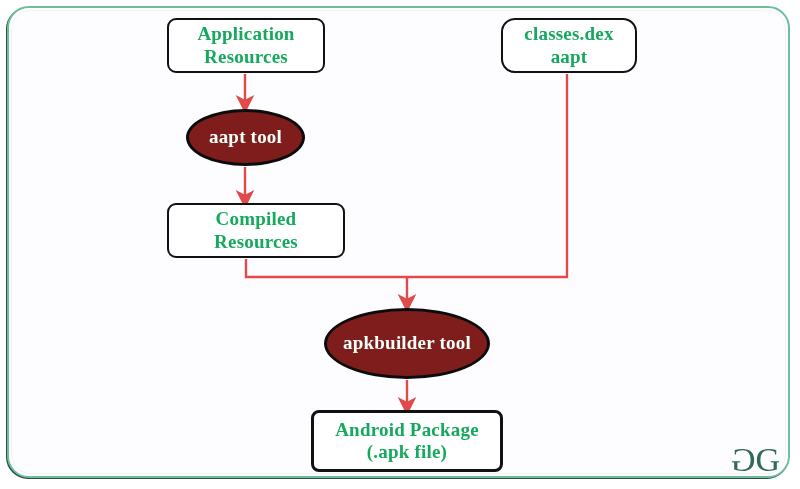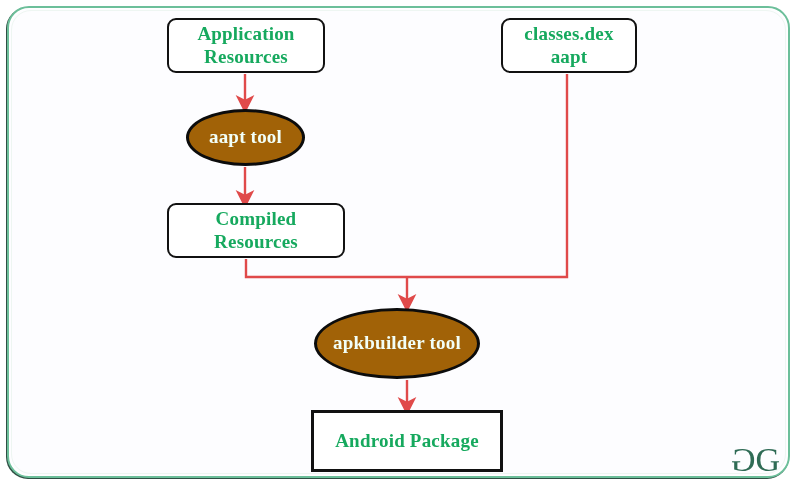--- a/index.html
+++ b/index.html
@@ -57,50 +57,50 @@
     align-items: center;
     justify-content: center;
     text-align: center;
   }
   .box {
     background: #ffffff;
     border: 2.5px solid #111111;
     border-radius: 9px;
   }
   .box.sharp {
-    border-radius: 0;
+    border-radius: 8px;
     border-width: 3px;
   }
   .box .label {
     color: #16a95e;
     font-weight: bold;
     font-size: 19px;
     line-height: 1.18;
     letter-spacing: 0.2px;
   }
   .ellipse {
-    background: #a16207;
+    background: #7f1d1d;
     border: 3px solid #0c0c0c;
     border-radius: 50%;
   }
   .ellipse .label {
     color: #f2fff7;
     font-weight: bold;
     font-size: 19px;
     line-height: 1.1;
     letter-spacing: 0.2px;
     white-space: nowrap;
   }
 
   
   #node-application-resources { left: 167px; top: 18px;  width: 158px; height: 55px; }
-  #node-classes-dex          { left: 501px; top: 18px;  width: 136px; height: 55px; }
+  #node-classes-dex          { left: 501px; top: 18px;  width: 136px; height: 55px; border-radius: 14px; }
   #node-aapt-tool            { left: 186px; top: 109px; width: 119px; height: 57px; }
   #node-compiled-resources   { left: 167px; top: 203px; width: 178px; height: 55px; }
-  #node-apkbuilder-tool      { left: 314px; top: 308px; width: 166px; height: 71px; text-align: center; }
+  #node-apkbuilder-tool      { left: 324px; top: 308px; width: 166px; height: 71px; text-align: center; }
   #node-android-package      { left: 311px; top: 410px; width: 192px; height: 62px; }
 
   
   #gfg-logo {
     position: absolute;
     right: 22px;
     bottom: 12px;
     font-family: "Liberation Serif", "DejaVu Serif", serif;
     font-size: 34px;
     color: #2f6b55;
@@ -178,20 +178,21 @@
     </div>
   </div>
 
   <div class="node ellipse" id="node-apkbuilder-tool">
     <div class="label">apkbuilder tool</div>
   </div>
 
   <div class="node box sharp" id="node-android-package">
     <div class="label">
       <span>Android Package</span><br>
+      <span>(.apk file)</span>
     </div>
   </div>
 
   <div id="gfg-logo">
     <span class="g-mirror">G</span><span>G</span>
   </div>
 
 </div>
 
 </body></html>

